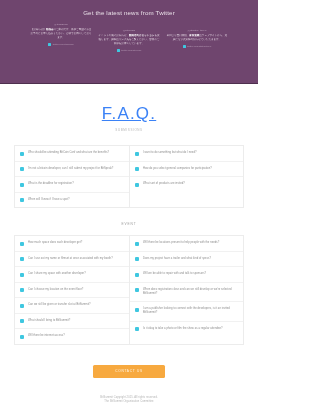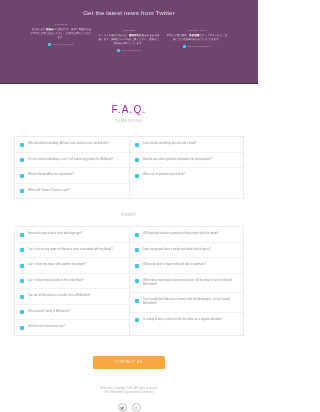--- a/index.html
+++ b/index.html
@@ -65,24 +65,25 @@
   .hero-rule {
     position:absolute;
     left:0; right:0; bottom:0;
     height:1px;
     background:#4e2f4e;
   }
 
   
   .faq-head { text-align:center; padding:20px 0 4px; }
   .faq-title {
-    font-size:10px;
-    color:#a21caf;
+    font-size:17px;
+    color:#3b82f6;
     font-weight:400;
     letter-spacing:1.2px;
+    text-decoration:underline;
   }
   .faq-sub {
     font-size:3px;
     color:#b6b6b6;
     letter-spacing:.6px;
     margin-top:4px;
   }
 
   
   .faq-block {

